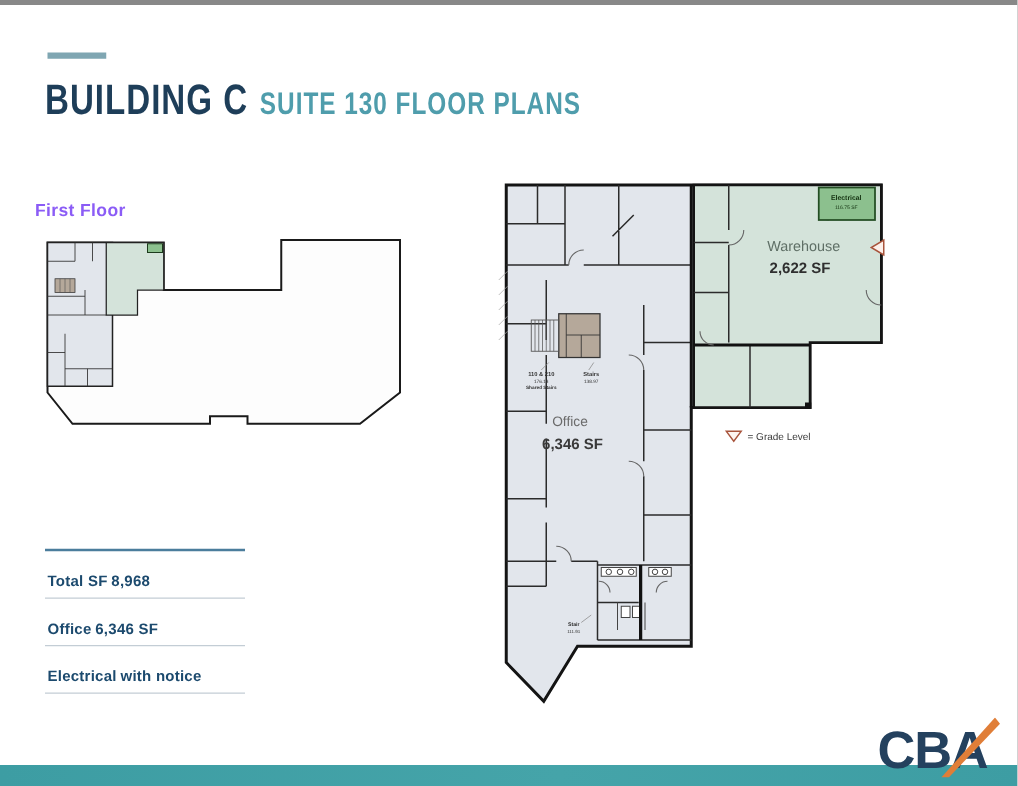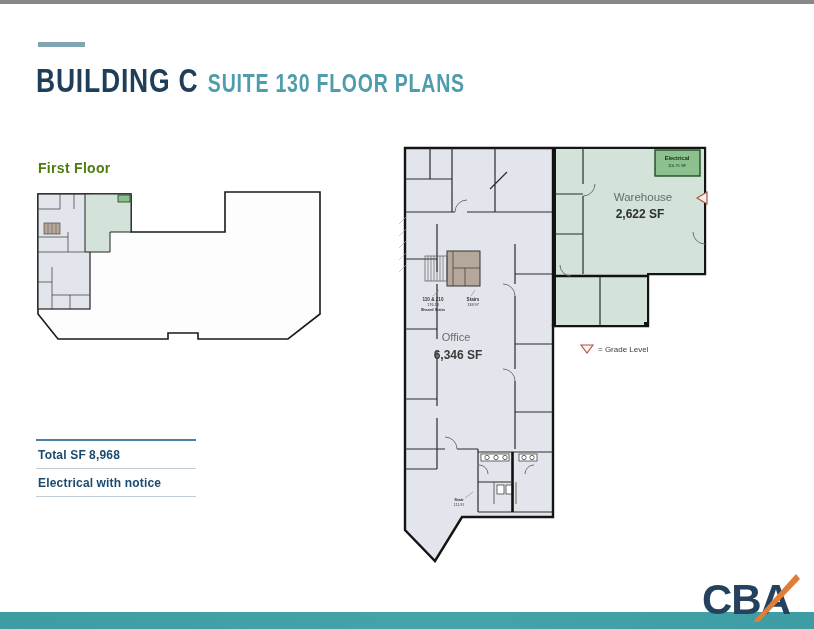--- a/index.html
+++ b/index.html
@@ -8,25 +8,25 @@
     position:relative; width:814px; height:629px; background:#ffffff;
     overflow:hidden; margin:4px auto;
   }
   .title-dash { position:absolute; left:38px; top:38px; width:47px; height:5px; background:#7fa6b2; }
   .title-row {
     position:absolute; left:36px; top:57px; display:flex; align-items:baseline;
     transform:scaleX(0.78); transform-origin:left bottom; white-space:nowrap;
   }
   .t-main { font-size:34px; font-weight:700; color:#1e3e59; letter-spacing:1px; }
   .t-sub  { font-size:25px; font-weight:700; color:#4f9dac; letter-spacing:1px; margin-left:12px; }
-  .floor-heading { position:absolute; left:38px; top:156px; font-size:14px; font-weight:700; color:#4d7c0f; letter-spacing:.3px; }
+  .floor-heading { position:absolute; left:28px; top:156px; font-size:14px; font-weight:700; color:#8b5cf6; letter-spacing:.3px; }
   .mini-plan { position:absolute; left:30px; top:183px; }
   .main-plan { position:absolute; left:395px; top:140px; }
   .stats { position:absolute; left:36px; top:435px; width:160px; border-top:2px solid #4b7d9c; }
-  .stat-row { padding:7px 0 6px 2px; border-bottom:1px solid #c3cdd5; font-size:12px; color:#1c4a6e; font-weight:600; letter-spacing:.2px; }
+  .stat-row { padding:17px 0 6px 2px; border-bottom:1px solid #c3cdd5; font-size:12px; color:#1c4a6e; font-weight:600; letter-spacing:.2px; }
   .s-value { font-weight:800; margin-left:3px; }
   .footer-bar { position:absolute; left:0; bottom:0; width:814px; height:21px;
     background:linear-gradient(90deg,#3d9da3,#45a4a9 55%,#3d9da3); }
   .logo { position:absolute; left:700px; top:570px; }
   svg text { font-family:"Liberation Sans", sans-serif; }
 </style>
 </head>
 <body>
 
 <div class="page">
@@ -132,20 +132,23 @@
       <polygon points="186,201 198,201 192,209" fill="#fdf4f0" stroke="#a8543c" stroke-width="1.1"></polygon>
       <text x="203" y="208" font-size="8" fill="#3d3d3d">= Grade Level</text>
     </g>
   </svg>
 
   <div class="stats">
     <div class="stat-row">
       <span class="s-label">Total SF</span><span class="s-value">8,968</span>
     </div>
     <div class="stat-row">
+      <span class="s-label">Office</span><span class="s-value">6,346 SF</span>
+    </div>
+    <div class="stat-row">
       <span class="s-label">Electrical</span><span class="s-value">with notice</span>
     </div>
   </div>
 
   <div class="footer-bar"></div>
   <svg class="logo" width="110" height="48" viewBox="0 0 110 48">
     <text x="2" y="40" font-size="42" font-weight="bold" fill="#24415e" letter-spacing="-1">CBA</text>
     <polygon points="53,48 96,0 100,5 59,48" fill="#e07e38"></polygon>
   </svg>
 

